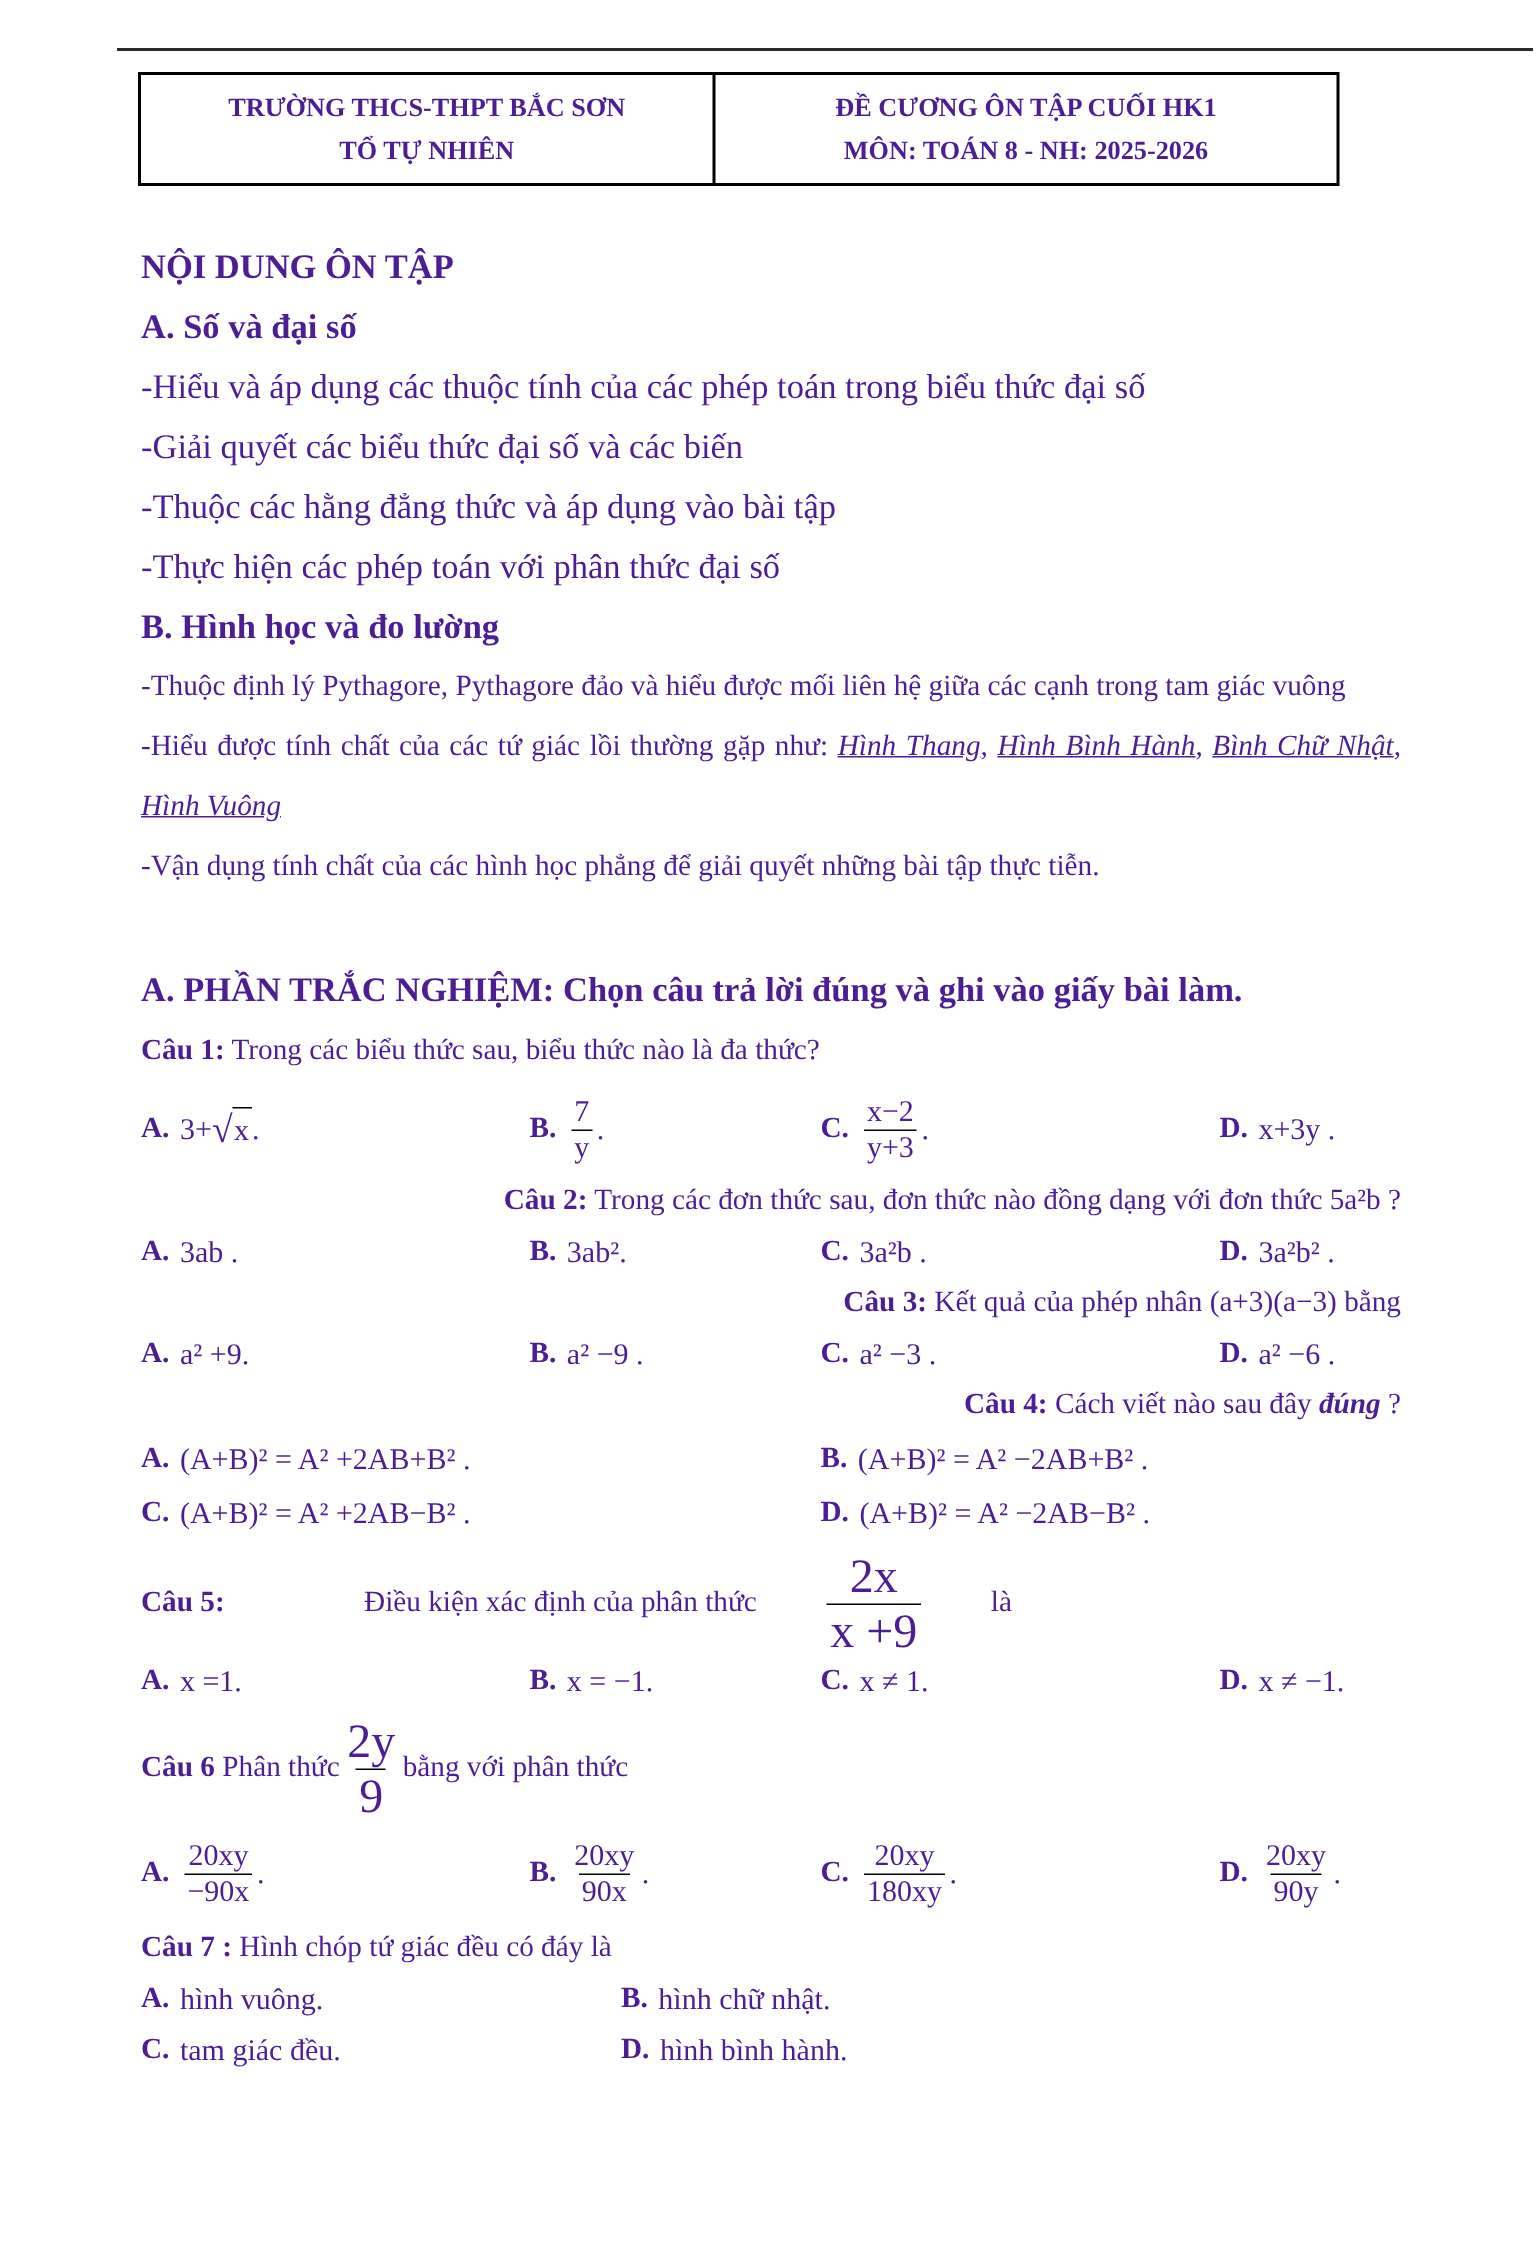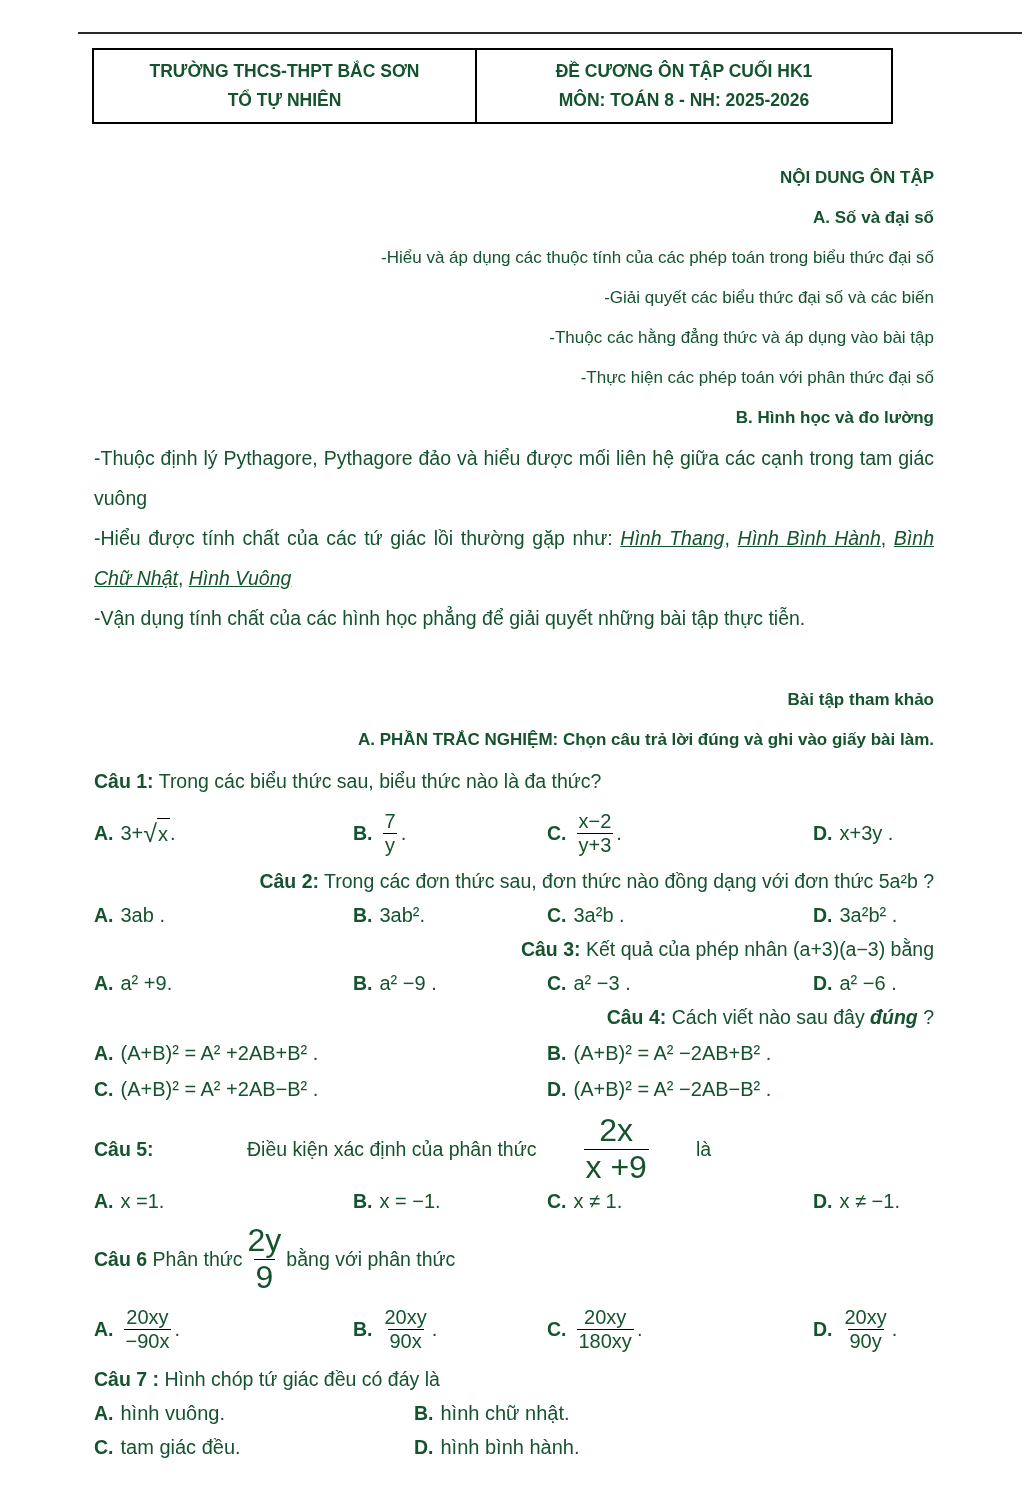--- a/index.html
+++ b/index.html
@@ -1,39 +1,39 @@
 <!DOCTYPE html>
 <html><head>
 <meta charset="utf-8">
 <style>
   * { margin:0; padding:0; box-sizing:border-box; }
   html,body { background:#e9e9e9; }
   .page {
     position:relative; width:1024px; height:1496px; background:#ffffff;
-    font-family:Liberation Sans, sans-serif; color:#14532d;
+    font-family:Liberation Serif, serif; color:#4c1d95;
     overflow:hidden; margin:0 auto;
   }
   .top-rule { position:absolute; left:78px; top:32px; width:944px; height:2px; background:#2b2b2b; }
 
   
   .header-table {
     position:absolute; left:92px; top:48px; width:801px; height:76px;
     border:2px solid #000; display:flex;
   }
   .header-cell {
     display:flex; flex-direction:column; justify-content:space-evenly; align-items:center;
     font-weight:bold; font-size:17.5px; text-align:center; padding:4px 6px;
   }
   .header-cell.left  { width:383px; border-right:2px solid #000; }
   .header-cell.right { flex:1;border-radius:17px; }
 
   
   .body { position:absolute; left:94px; top:158px; width:840px; }
 
-  .review-line { font-size:17px; line-height:40px; white-space:nowrap;text-align:right; }
+  .review-line { font-size:23px; line-height:40px; white-space:nowrap; }
   .review-par  { font-size:19.5px; line-height:40px; text-align:justify; }
   .bold  { font-weight:bold; }
   .term  { font-style:italic; text-decoration:underline; }
 
   .spacer-42 { height:42px; }
 
   .q-text { font-size:19.5px; line-height:30px; margin-top:6px; white-space:nowrap; }
   .q-label { font-weight:bold; }
   .q-em { font-weight:bold; font-style:italic; }
 
@@ -89,21 +89,20 @@
     <div class="review-line">-Thuộc các hằng đẳng thức và áp dụng vào bài tập</div>
     <div class="review-line">-Thực hiện các phép toán với phân thức đại số</div>
 
     <div class="review-line bold">B. Hình học và đo lường</div>
     <div class="review-par">-Thuộc định lý Pythagore, Pythagore đảo và hiểu được mối liên hệ giữa các cạnh trong tam giác vuông</div>
     <div class="review-par"><span>-Hiểu được tính chất của các tứ giác lồi thường gặp như: </span><span class="term">Hình Thang</span><span>, </span><span class="term">Hình Bình Hành</span><span>, </span><span class="term">Bình Chữ Nhật</span><span>, </span><span class="term">Hình Vuông</span></div>
     <div class="review-par">-Vận dụng tính chất của các hình học phẳng để giải quyết những bài tập thực tiễn.</div>
 
     <div class="spacer-42"></div>
 
-    <div class="review-line bold">Bài tập tham khảo</div>
     <div class="review-line bold">A. PHẦN TRẮC NGHIỆM: Chọn câu trả lời đúng và ghi vào giấy bài làm.</div>
 
     <div class="q-text"><span class="q-label">Câu 1:</span> <span>Trong các biểu thức sau, biểu thức nào là đa thức?</span></div>
     <div class="opt-grid-4 opts-frac-row">
       <div class="opt">
         <span class="opt-key">A.</span>
         <span>3+</span>
           <span class="sqrt-sign">√</span>
           <span class="sqrt-arg">x</span>
           <span> .</span>

